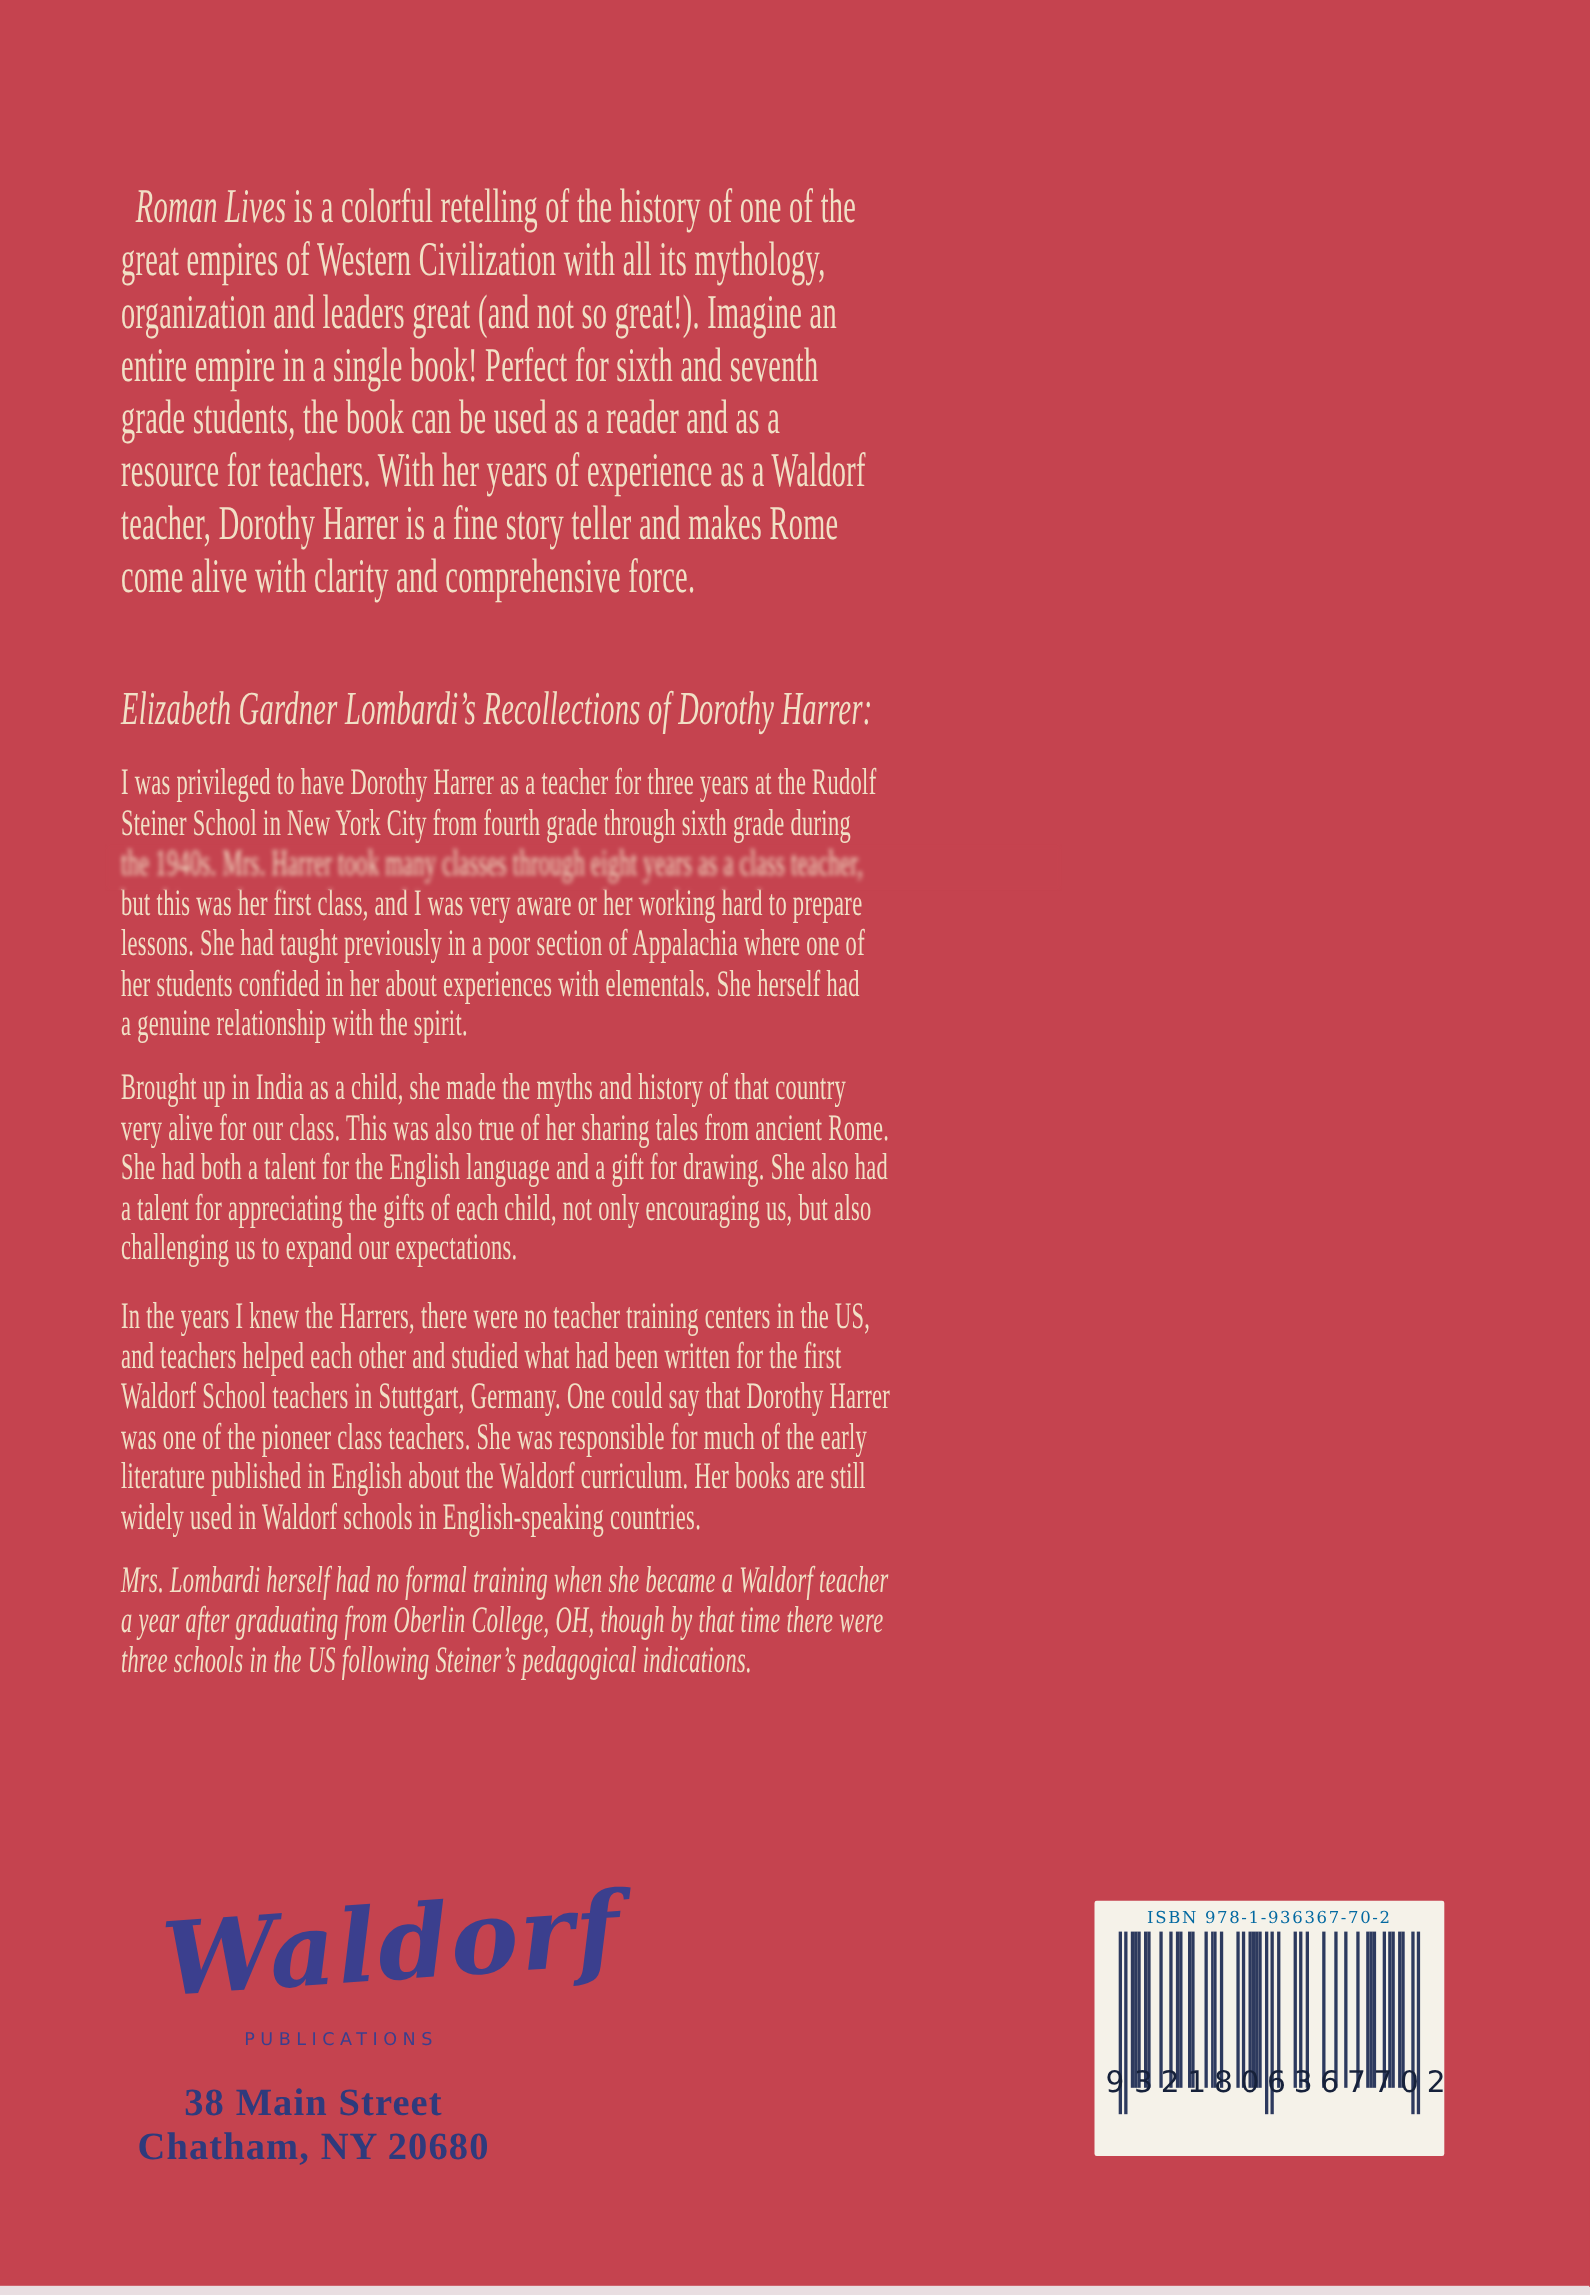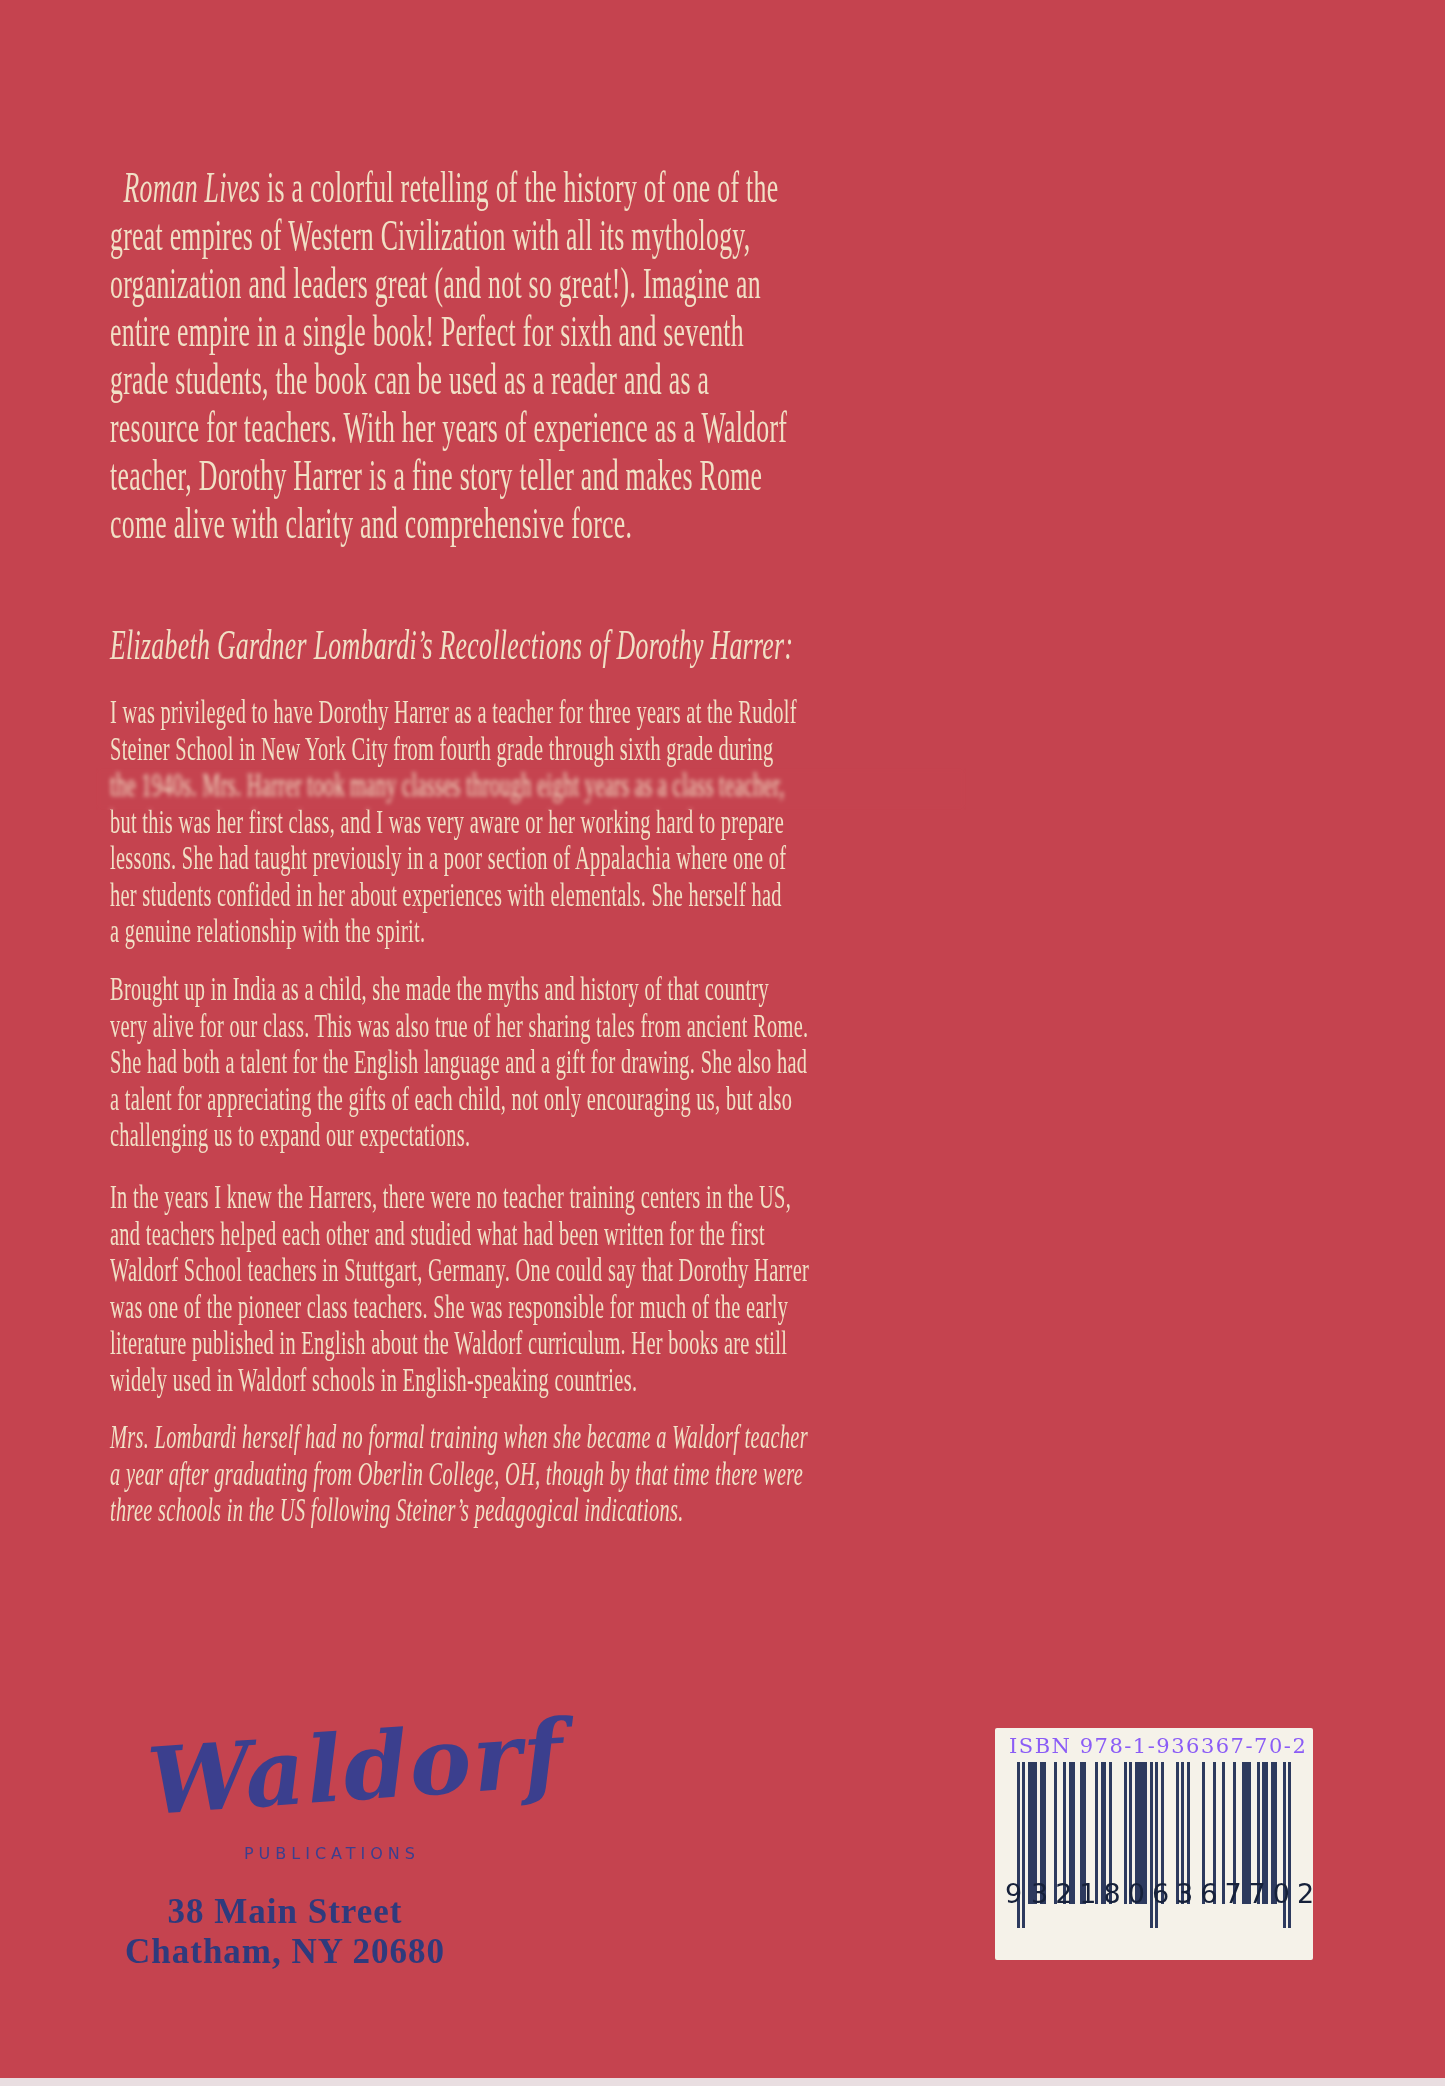--- a/index.html
+++ b/index.html
@@ -51,42 +51,42 @@
     font-size:92px;line-height:100px;
     transform:rotate(-4deg);
     transform-origin:0 50%;
     letter-spacing:2px;
   }
   .logo-sub{
     left:200px;top:1844px;width:220px;
     color:#3b3f8e;
     font-family:"DejaVu Sans", sans-serif;
     font-size:16px;letter-spacing:5px;
-    text-align:right;
+    text-align:center;
   }
   .pub-address{
     left:120px;top:1892px;width:330px;
     color:#2f3a7c;
     text-align:center;
     font-size:35px;line-height:40px;
     font-weight:bold;
     letter-spacing:1px;
   }
   
   .barcode-box{
     left:995px;top:1728px;width:318px;height:232px;
     background:#f5f2e9;
     border-radius:2px;
     box-sizing:border-box;
     padding:6px 14px 0 14px;
   }
   .isbn-label{
-    color:#8b5cf6;
+    color:#0369a1;
     font-family:"DejaVu Serif", serif;
-    font-size:21px;letter-spacing:1.5px;
+    font-size:15px;letter-spacing:1.5px;
     text-align:center;
     white-space:nowrap;
   }
   .bars{
     margin-top:4px;
     display:flex;align-items:flex-start;justify-content:center;
     height:170px;
   }
   .bars div{flex:0 0 auto;}
   .digits{

